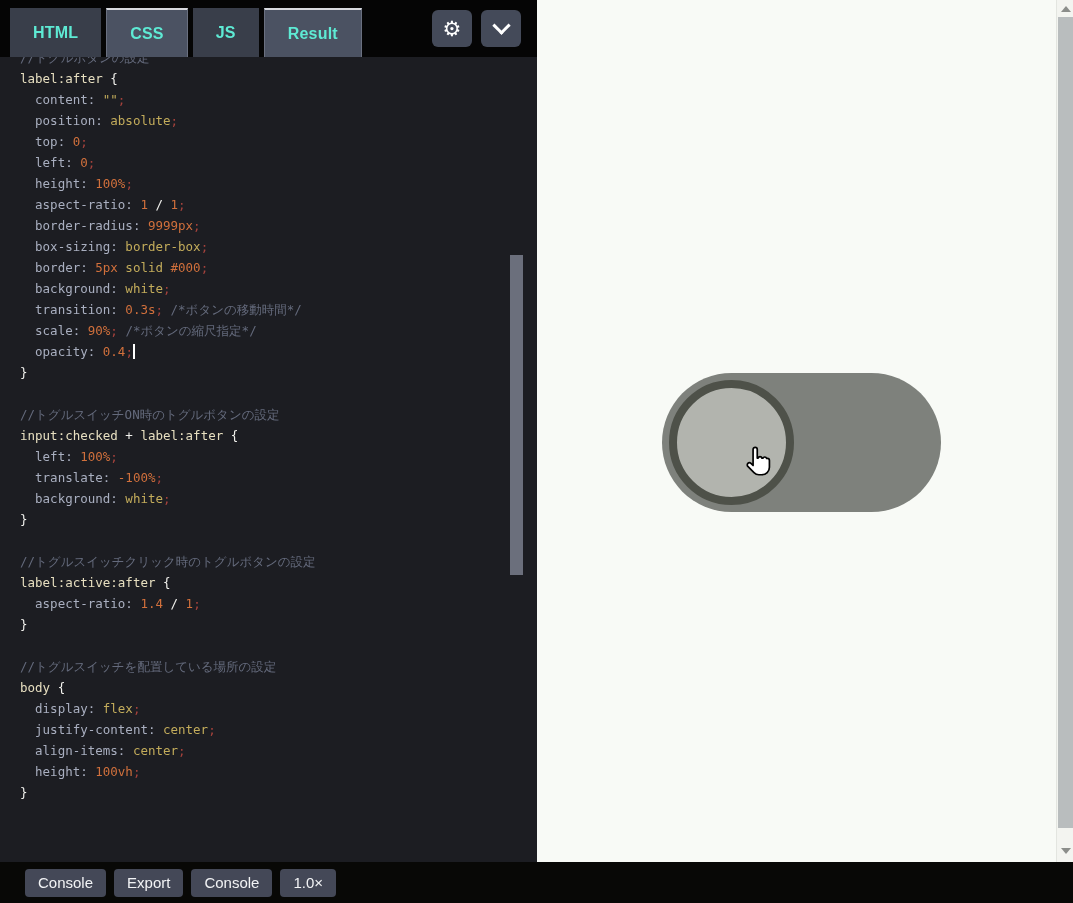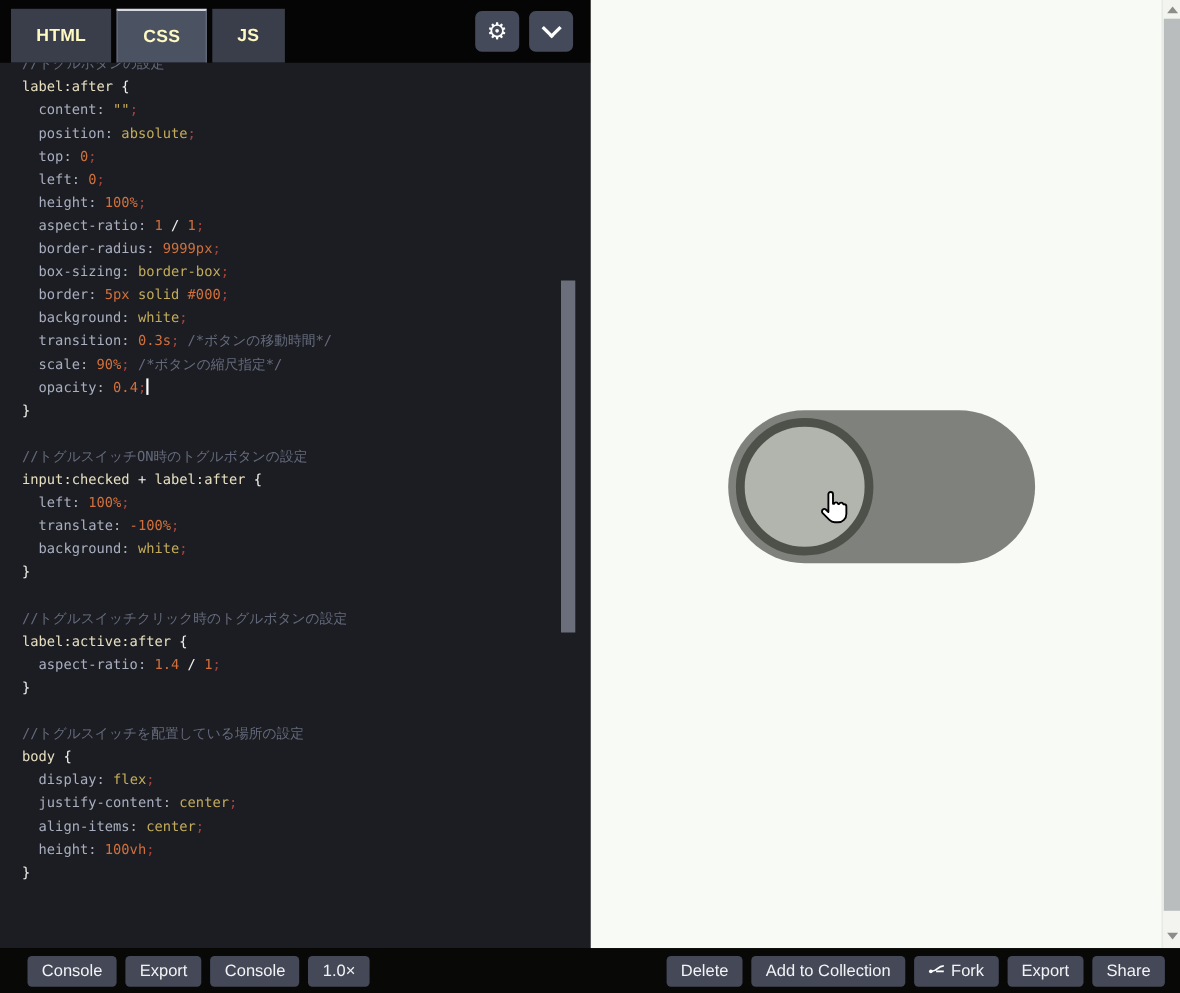--- a/index.html
+++ b/index.html
@@ -12,21 +12,21 @@
   }
   *{margin:0;padding:0;box-sizing:border-box;}
   html,body{width:1073px;height:903px;overflow:hidden;background:#000;
     font-family:"Liberation Sans",sans-serif;}
   .app{position:relative;width:1073px;height:903px;}
 
   
   .header{position:absolute;left:0;top:0;width:537px;height:57px;background:var(--header-bg);}
   .tabs{position:absolute;left:10px;top:8px;display:flex;gap:5px;height:49px;}
   .tab{display:flex;align-items:center;justify-content:center;height:49px;
-    padding:0 23px;background:var(--tab-inactive-bg);color:#fef9c3;font-size:16px;
+    padding:0 23px;background:var(--tab-inactive-bg);color:#5eead4;font-size:16px;
     font-weight:600;letter-spacing:.2px;cursor:pointer;}
   .tab.active{background:var(--tab-active-bg);border-top:2px solid #d8dadf;
     border-left:1px solid #6a7080;border-right:1px solid #6a7080;}
   .header-actions{position:absolute;right:16px;top:10px;display:flex;gap:9px;}
   .icon-btn{width:40px;height:37px;background:#444a59;border-radius:6px;
     display:flex;align-items:center;justify-content:center;cursor:pointer;color:#fff;}
   .gear-glyph{font-size:21px;line-height:1;}
   .chev{width:13px;height:13px;border-right:3px solid #fff;border-bottom:3px solid #fff;
     transform:rotate(45deg) translate(-2px,-2px);}
 
@@ -78,20 +78,21 @@
 </head>
 <body>
 
 <div class="app">
 
   <div class="header">
     <div class="tabs" id="tabs">
         <div class="tab">HTML</div>
         <div class="tab active">CSS</div>
         <div class="tab">JS</div>
+        <div class="tab active">Result</div>
       </div>
     <div class="header-actions">
       <div class="icon-btn">
         <span class="gear-glyph">⚙</span>
       </div>
       <div class="icon-btn">
         <span class="chev"></span>
       </div>
     </div>
   </div>
@@ -123,36 +124,15 @@
         <button class="footer-btn">
           <span>Export</span>
         </button>
         <button class="footer-btn">
           <span>Console</span>
         </button>
         <button class="footer-btn">
           <span>1.0×</span>
         </button>
       </div>
-    <div class="footer-group right" id="footer-right">
-        <button class="footer-btn">
-          <span>Delete</span>
-        </button>
-        <button class="footer-btn">
-          <span>Add to Collection</span>
-        </button>
-        <button class="footer-btn">
-          <svg class="fork-ic" width="15" height="13" viewBox="0 0 15 13">
-            <path d="M14 2 C8 2 8.5 7 2.5 7 M14 7 L7 7" stroke="#fff" stroke-width="1.6" fill="none"></path>
-            <circle cx="2.2" cy="7" r="1.7" fill="#fff"></circle>
-          </svg>
-          <span>Fork</span>
-        </button>
-        <button class="footer-btn">
-          <span>Export</span>
-        </button>
-        <button class="footer-btn">
-          <span>Share</span>
-        </button>
-      </div>
   </div>
 
 </div>
 
 </body></html>

